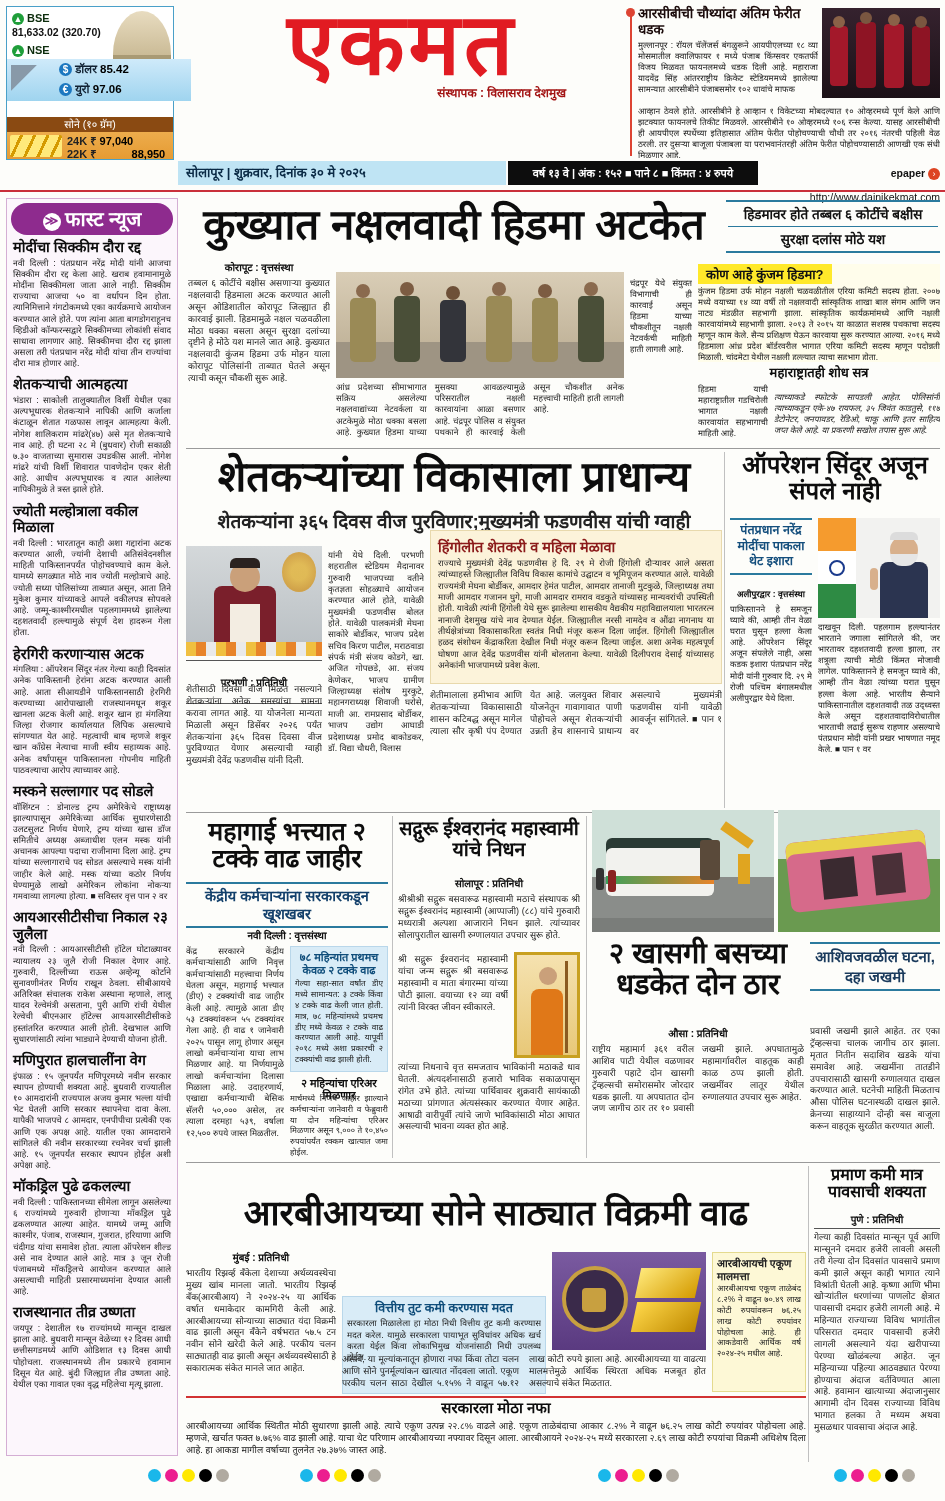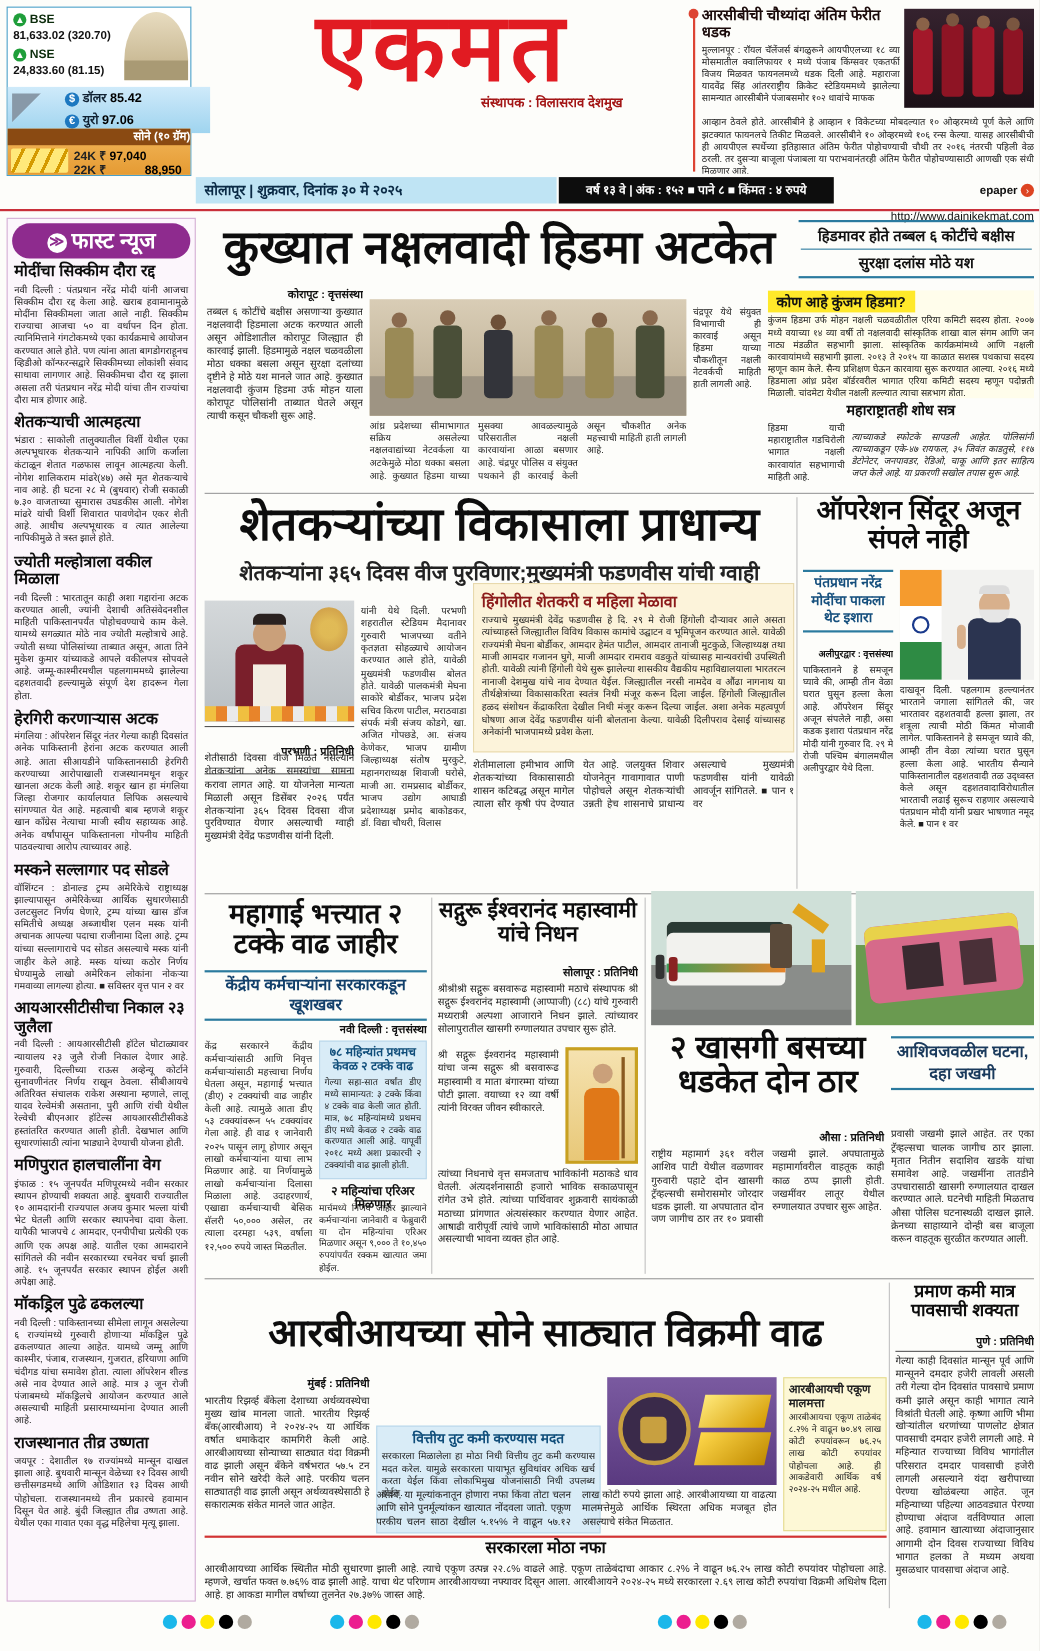--- a/index.html
+++ b/index.html
@@ -1,20 +1,20 @@
 <!DOCTYPE html>
 <html><head>
 <meta charset="utf-8">
 <style>
   html,body{margin:0;padding:0;background:#e8e8e4;}
   #page{position:relative;width:945px;height:1501px;background:#fdfdfa;font-family:"Liberation Sans",sans-serif;overflow:hidden;margin:0 auto;}
   .abs{position:absolute;}
   .hl{font-weight:bold;color:#0d0d0d;line-height:1.08;text-align:center;}
   .nb{font-size:9px;line-height:1.32;text-align:justify;color:#1c1c1c;overflow:hidden;}
-  .byline{font-weight:bold;font-size:10px;text-align:right;color:#111;overflow:hidden;}
+  .byline{font-weight:bold;font-size:10px;text-align:center;color:#111;overflow:hidden;}
   .rules{border-top:2px solid #2b7a9e;border-bottom:2px solid #2b7a9e;padding:3px 2px;}
   .ruleh{position:absolute;background:#9a9a9a;height:1px;}
   .rulev{position:absolute;background:#c0c0c0;width:1px;}
   .ph{position:absolute;overflow:hidden;}
   .dotrow span{display:inline-block;width:13px;height:13px;border-radius:50%;margin-right:4px;}
   .fn-item{margin:4px 2px 7px 2px;}
   .fn-head{font-weight:bold;font-size:14.5px;color:#0d0d0d;line-height:1.15;margin-bottom:2px;}
   .fn-body{font-size:8.6px;line-height:1.3;text-align:justify;color:#222;}
   .boxblue{background:#d9ecf7;border:1px solid #b9d7ea;padding:4px;}
   .boxblue .bt{font-weight:bold;color:#0f4d7a;text-align:center;line-height:1.15;margin-bottom:3px;}
@@ -31,35 +31,35 @@
     <div class="abs" style="left:5px;top:5px;font-size:11px;font-weight:bold;color:#0d2d0d;">
       <span class="circ" style="width:12px;height:12px;background:#1f9e3a;color:#fff;font-size:9px;line-height:12px;">▲</span>
       <span>BSE</span>
     </div>
     <div class="abs" style="left:5px;top:19px;font-size:10.5px;font-weight:bold;color:#111;">81,633.02 (320.70)</div>
     <div class="abs" style="left:5px;top:37px;font-size:11px;font-weight:bold;color:#0d2d0d;">
       <span class="circ" style="width:12px;height:12px;background:#1f9e3a;color:#fff;font-size:9px;line-height:12px;">▲</span>
       <span>NSE</span>
     </div>
     <div class="abs" style="left:5px;top:51px;font-size:10.5px;font-weight:bold;color:#111;">24,833.60 (81.15)</div>
-    <div class="abs" style="left:0;top:72px;width:184px;height:42px;background:linear-gradient(#cfeafa,#9fd4ef);">
+    <div class="abs" style="left:0;top:52px;width:184px;height:42px;background:linear-gradient(#cfeafa,#9fd4ef);">
       <div class="abs" style="left:4px;top:6px;width:34px;height:30px;background:linear-gradient(135deg,#8899a8 40%,transparent 41%);"></div>
       <div class="abs" style="left:52px;top:2px;font-size:11.5px;font-weight:bold;color:#123;">
         <span class="circ" style="width:13px;height:13px;background:#1d78c0;color:#fff;font-size:10px;line-height:13px;">$</span>
         <span>डॉलर</span>
         <span style="color:#000;">85.42</span>
       </div>
       <div class="abs" style="left:52px;top:22px;font-size:11.5px;font-weight:bold;color:#123;">
         <span class="circ" style="width:13px;height:13px;background:#1d78c0;color:#fff;font-size:10px;line-height:13px;">€</span>
         <span>युरो</span>
         <span style="color:#000;">97.06</span>
       </div>
     </div>
     <div class="abs" style="left:0;top:110px;width:166px;height:42px;background:linear-gradient(#f2b65a,#e59b33);">
-      <div class="abs" style="left:0;top:0;width:166px;height:15px;background:#8a4a12;color:#fff;font-size:10.5px;font-weight:bold;text-align:right;line-height:15px;">सोने (१० ग्रॅम)</div>
+      <div class="abs" style="left:0;top:0;width:166px;height:15px;background:#8a4a12;color:#fff;font-size:10.5px;font-weight:normal;text-align:center;line-height:15px;">सोने (१० ग्रॅम)</div>
       <div class="abs" style="left:3px;top:18px;width:52px;height:22px;background:repeating-linear-gradient(115deg,#ffe97a 0 9px,#d49a00 9px 12px);border-radius:2px;"></div>
       <div class="abs" style="left:60px;top:16px;font-size:11px;font-weight:bold;color:#222;">
         <span>24K ₹</span>
         <span style="color:#000;">97,040</span>
       </div>
       <div class="abs" style="left:60px;top:29px;font-size:11px;font-weight:bold;color:#222;">
         <span>22K ₹</span>
         <span style="color:#000;padding-left:32px;">88,950</span>
       </div>
     </div>

